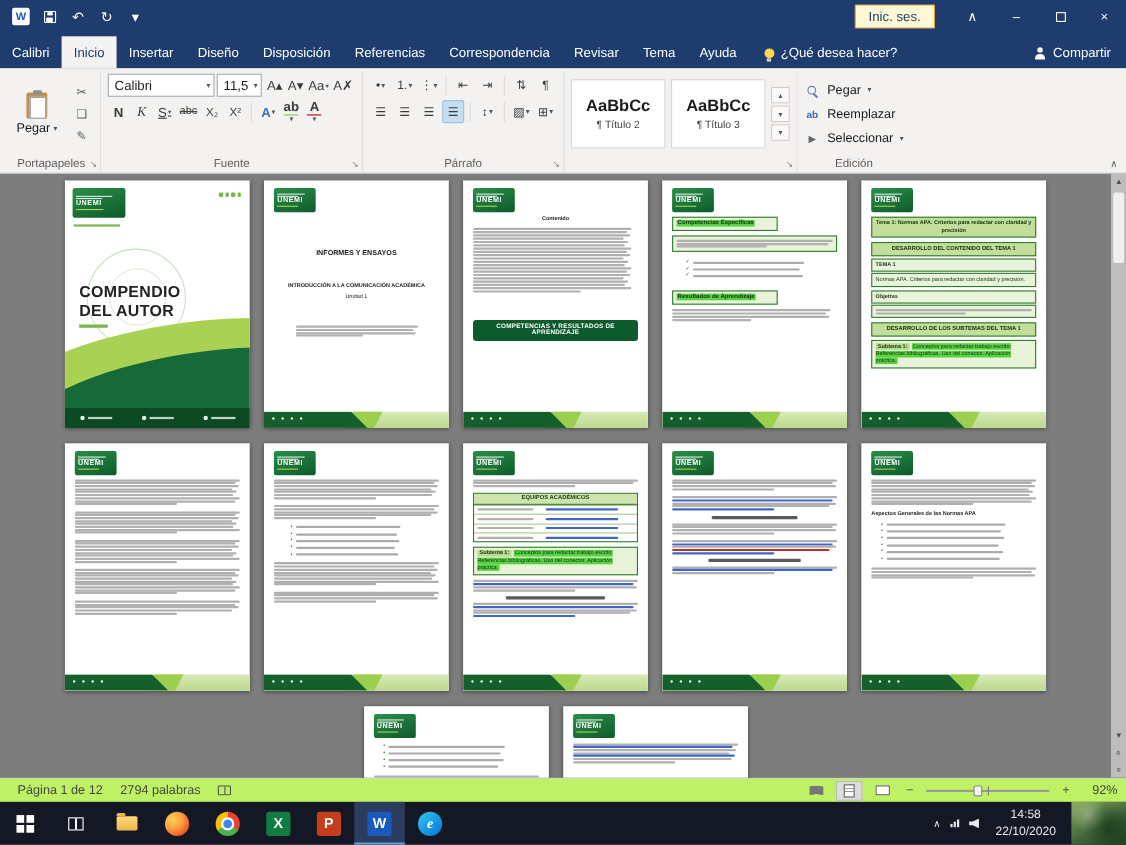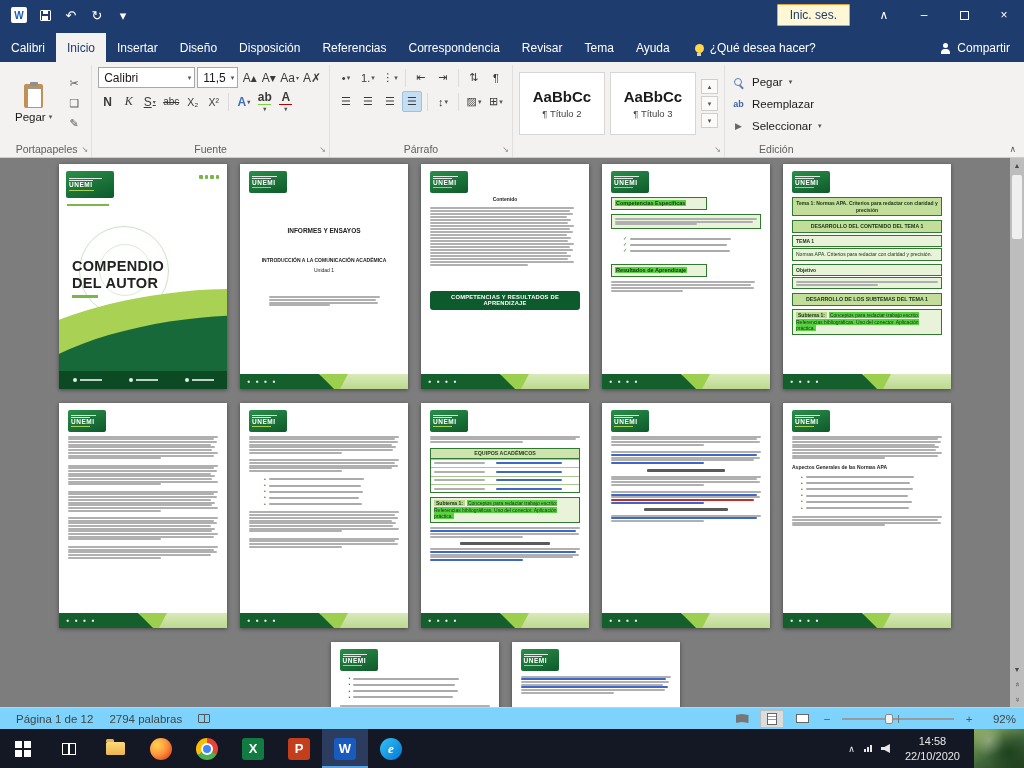--- a/index.html
+++ b/index.html
@@ -138,21 +138,21 @@
 
   
   .scrollv{position:absolute;top:0;right:0;bottom:0;width:14px;background:#bdbdbd;display:flex;flex-direction:column;align-items:center}
   .sv-btn{width:14px;height:15px;display:flex;align-items:center;justify-content:center;font-size:7px;color:#4a4a4a;flex:none}
   .sv-thumb{width:10px;height:64px;background:#efefef;border-radius:2px;margin-top:2px;flex:none}
   .sv-sp{flex:1}
   .sv-dbl{transform:rotate(90deg);font-size:8px}
   .sv-dbl.down{transform:rotate(-90deg)}
 
   
-  .statusbar{height:22px;background:#7dd3fc;border-top:1px solid #d0cecb;display:flex;align-items:center;font-size:11.5px;color:#444;flex:none;padding:0 8px}
+  .statusbar{height:22px;background:#bef264;border-top:1px solid #d0cecb;display:flex;align-items:center;font-size:11.5px;color:#444;flex:none;padding:0 8px}
   .sb-item{padding:0 8px;display:flex;align-items:center;gap:4px}
   .book{width:12px;height:9px;border:1px solid #555;border-radius:1px;position:relative}
   .book::before{content:"";position:absolute;left:50%;top:0;bottom:0;width:1px;background:#555}
   .sb-right{margin-left:auto;display:flex;align-items:center;gap:6px}
   .vbtn{width:24px;height:18px;display:flex;align-items:center;justify-content:center}
   .vbtn.sel{background:#dcdcdc;border:1px solid #bdbdbd}
   .ic-read{width:13px;height:9px;background:#777;clip-path:polygon(0 12%,50% 0,100% 12%,100% 100%,50% 88%,0 100%)}
   .ic-print{width:10px;height:12px;border:1px solid #666;background:linear-gradient(#fff 0 2px,#999 2px 3px,#fff 3px 5px,#999 5px 6px,#fff 6px)}
   .ic-web{width:13px;height:9px;border:1px solid #666;background:#fff}
   .zbtn{width:14px;text-align:center;color:#555}

